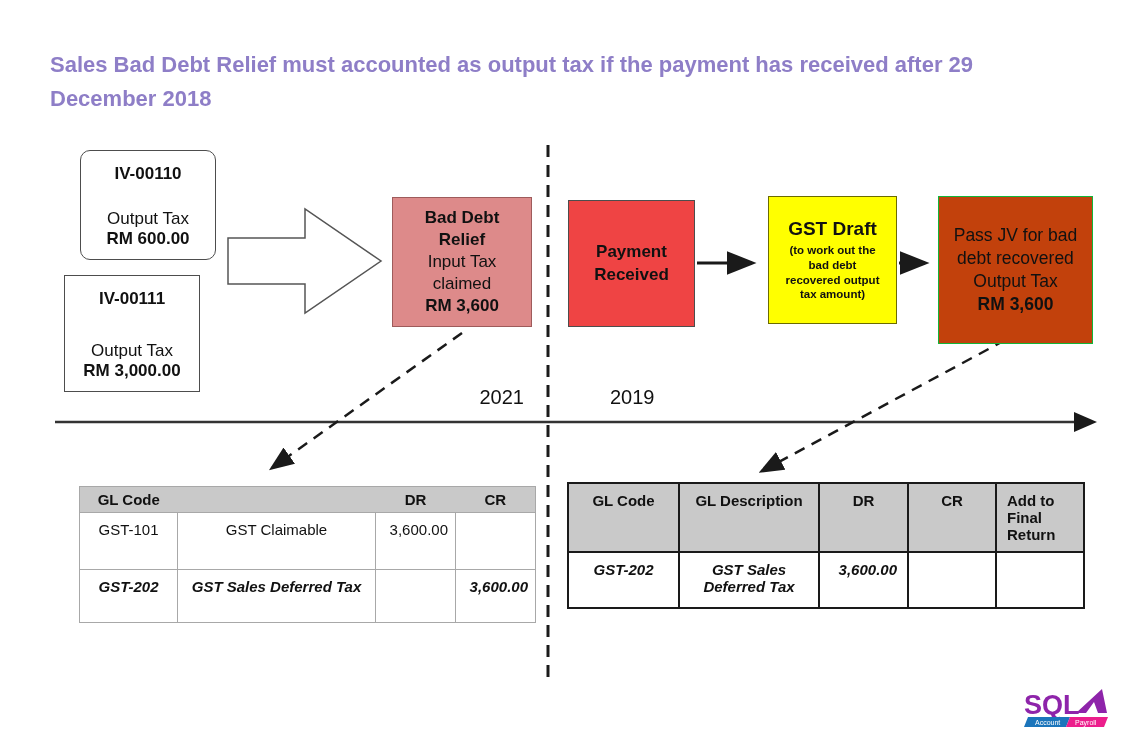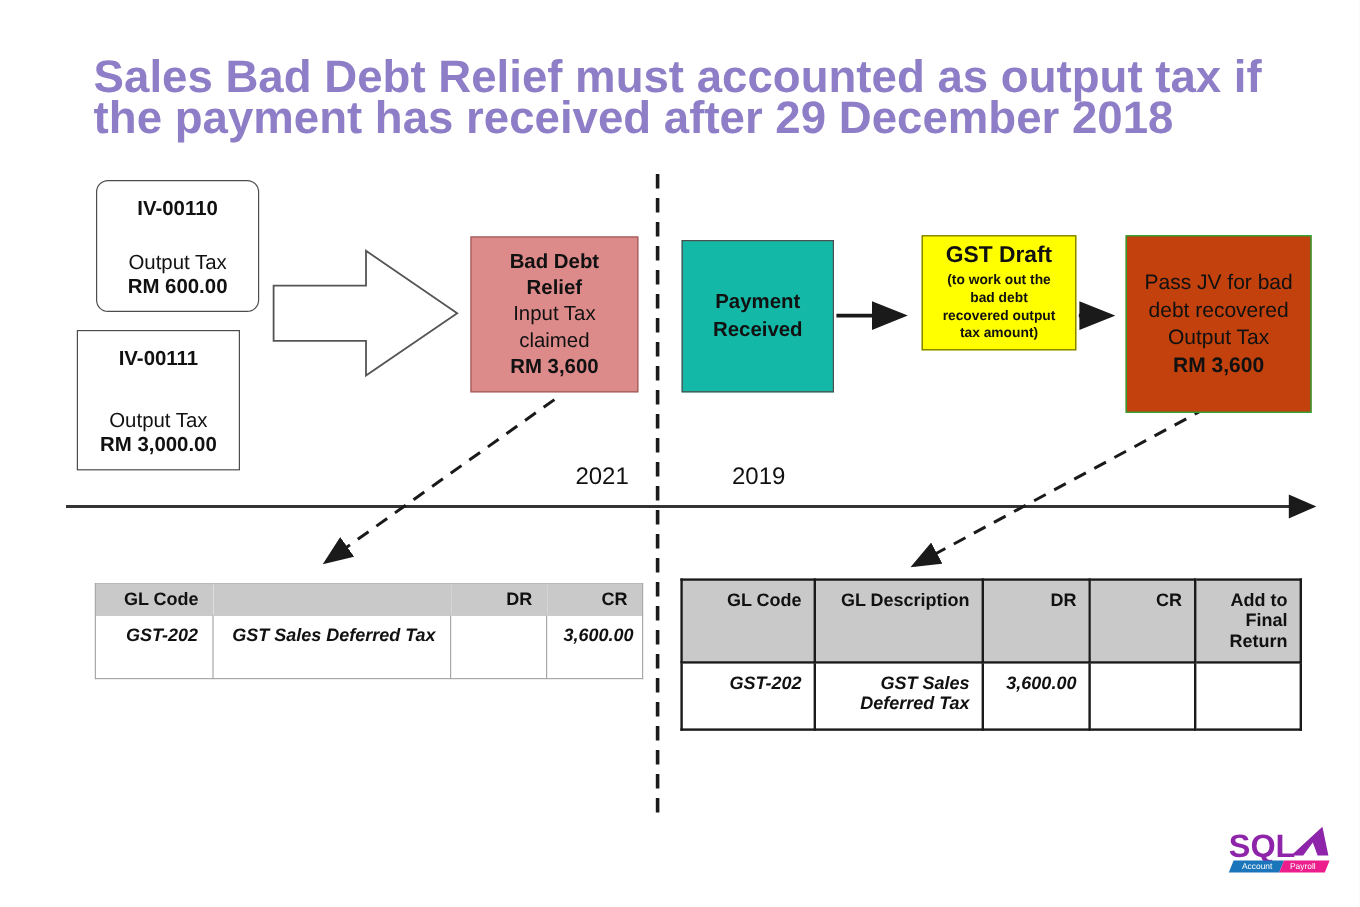--- a/index.html
+++ b/index.html
@@ -4,21 +4,21 @@
 <style>
   * { margin:0; padding:0; box-sizing:border-box; }
   body { background:#e8e8e8; font-family:"Liberation Sans", sans-serif; }
   .slide { position:relative; width:1133px; height:756px; background:#ffffff; overflow:hidden; }
 
   .abs { position:absolute; }
   .pre { white-space:pre-line; }
 
   .slide-title {
     left:50px; top:48px; width:1000px;
-    font-size:38px; font-weight:bold; color:#8e7ec7; line-height:34px;margin-left:28px;
+    font-size:22px; font-weight:bold; color:#8e7ec7; line-height:34px;
   }
 
   
   svg.layer { position:absolute; left:0; top:0; width:1133px; height:756px; }
 
   
   .inv-box {
     width:136px; background:#fff; border:1.5px solid #4d4d4d;
     display:flex; flex-direction:column; align-items:center;
     text-align:center; font-size:17px; color:#111; padding:13px 4px 10px 4px;
@@ -35,27 +35,27 @@
     left:392px; top:197px; width:140px; height:130px;
     background:#dd8a8a; border:1px solid #9e5b5b;
     display:flex; flex-direction:column; justify-content:center; align-items:center;
     text-align:center; font-size:17px; line-height:1.3; color:#111;
   }
   .bad-debt-box .t { font-weight:bold; }
   .bad-debt-box .a { font-weight:bold; }
 
   .payment-box {
     left:568px; top:200px; width:127px; height:127px;
-    background:#14b8a6; border:1.5px solid #4d4d4d;
+    background:#ef4444; border:1.5px solid #4d4d4d;
     display:flex; align-items:center; justify-content:center;
     text-align:center; font-size:17px; font-weight:bold; color:#111; line-height:1.35;
   }
 
   .gst-draft-box {
-    left:768px; top:196px; width:129px; height:96px;
+    left:768px; top:196px; width:129px; height:128px;
     background:#ffff00; border:1px solid #6b6b00;
     display:flex; flex-direction:column; justify-content:center; 
     text-align:center; color:#111;
   }
   .gst-draft-box .t { font-size:19px; font-weight:bold; margin-bottom:3px; }
   .gst-draft-box .s { font-size:11.5px; font-weight:bold; line-height:1.3; }
 
   .pass-jv-box {
     left:938px; top:196px; width:155px; height:148px;
     background:#c2410c; border:1px solid #12b53a;
@@ -63,23 +63,23 @@
     text-align:center; font-size:17.5px; color:#111; line-height:1.32;
   }
   .pass-jv-box .a { font-weight:bold; }
 
   .year-label { font-size:20px; color:#111; }
   .year-2018 { left:450px; top:386px; width:74px; text-align:right; }
   .year-2019 { left:562px; top:386px; width:74px; text-align:left;margin-left:48px; }
 
   
   table.gl { border-collapse:collapse; table-layout:fixed; font-size:15px; color:#111; }
-  table.gl th, table.gl td { vertical-align:top; text-align:right; white-space:pre-line; overflow:hidden; }
+  table.gl th, table.gl td { vertical-align:top; text-align:center; white-space:pre-line; overflow:hidden; }
   table.gl .num { text-align:right; }
-  table.gl .ctr { text-align:right;margin-left:32px; }
+  table.gl .ctr { text-align:left;margin-left:32px; }
   tr.bold td { font-weight:bold;font-style:italic; }
 
   table.left-t { left:79px; top:486px; width:456px; }
   .left-t th, .left-t td { border:1px solid #a8a8a8; padding:5px 12px 4px 12px; }
   .left-t tr.hdr th { background:#c9c9c9; font-weight:bold; border-left:none; border-right:none; padding-top:4px; }
   .left-t tr.hdr th:first-child { border-left:1px solid #a8a8a8; }
   .left-t tr.hdr th:last-child { border-right:1px solid #a8a8a8; }
   .left-t td { padding-top:8px; }
   .left-t .num { padding-right:7px; }
 
@@ -172,20 +172,26 @@
         <col style="width:198px">
         <col style="width:80px">
         <col style="width:80px">
       </colgroup>
     <tbody>
         <tr class="hdr">
       <th>GL Code</th>
       <th></th>
       <th>DR</th>
       <th>CR</th>
+    </tr>
+    <tr style="height:57px;">
+      <td>GST-101</td>
+      <td>GST Claimable</td>
+      <td class="num">3,600.00</td>
+      <td class="num"></td>
     </tr>
     <tr class="bold" style="height:53px;">
       <td>GST-202</td>
       <td>GST Sales Deferred Tax</td>
       <td class="num"></td>
       <td class="num">3,600.00</td>
     </tr>
   </tbody>
     </table>
 

